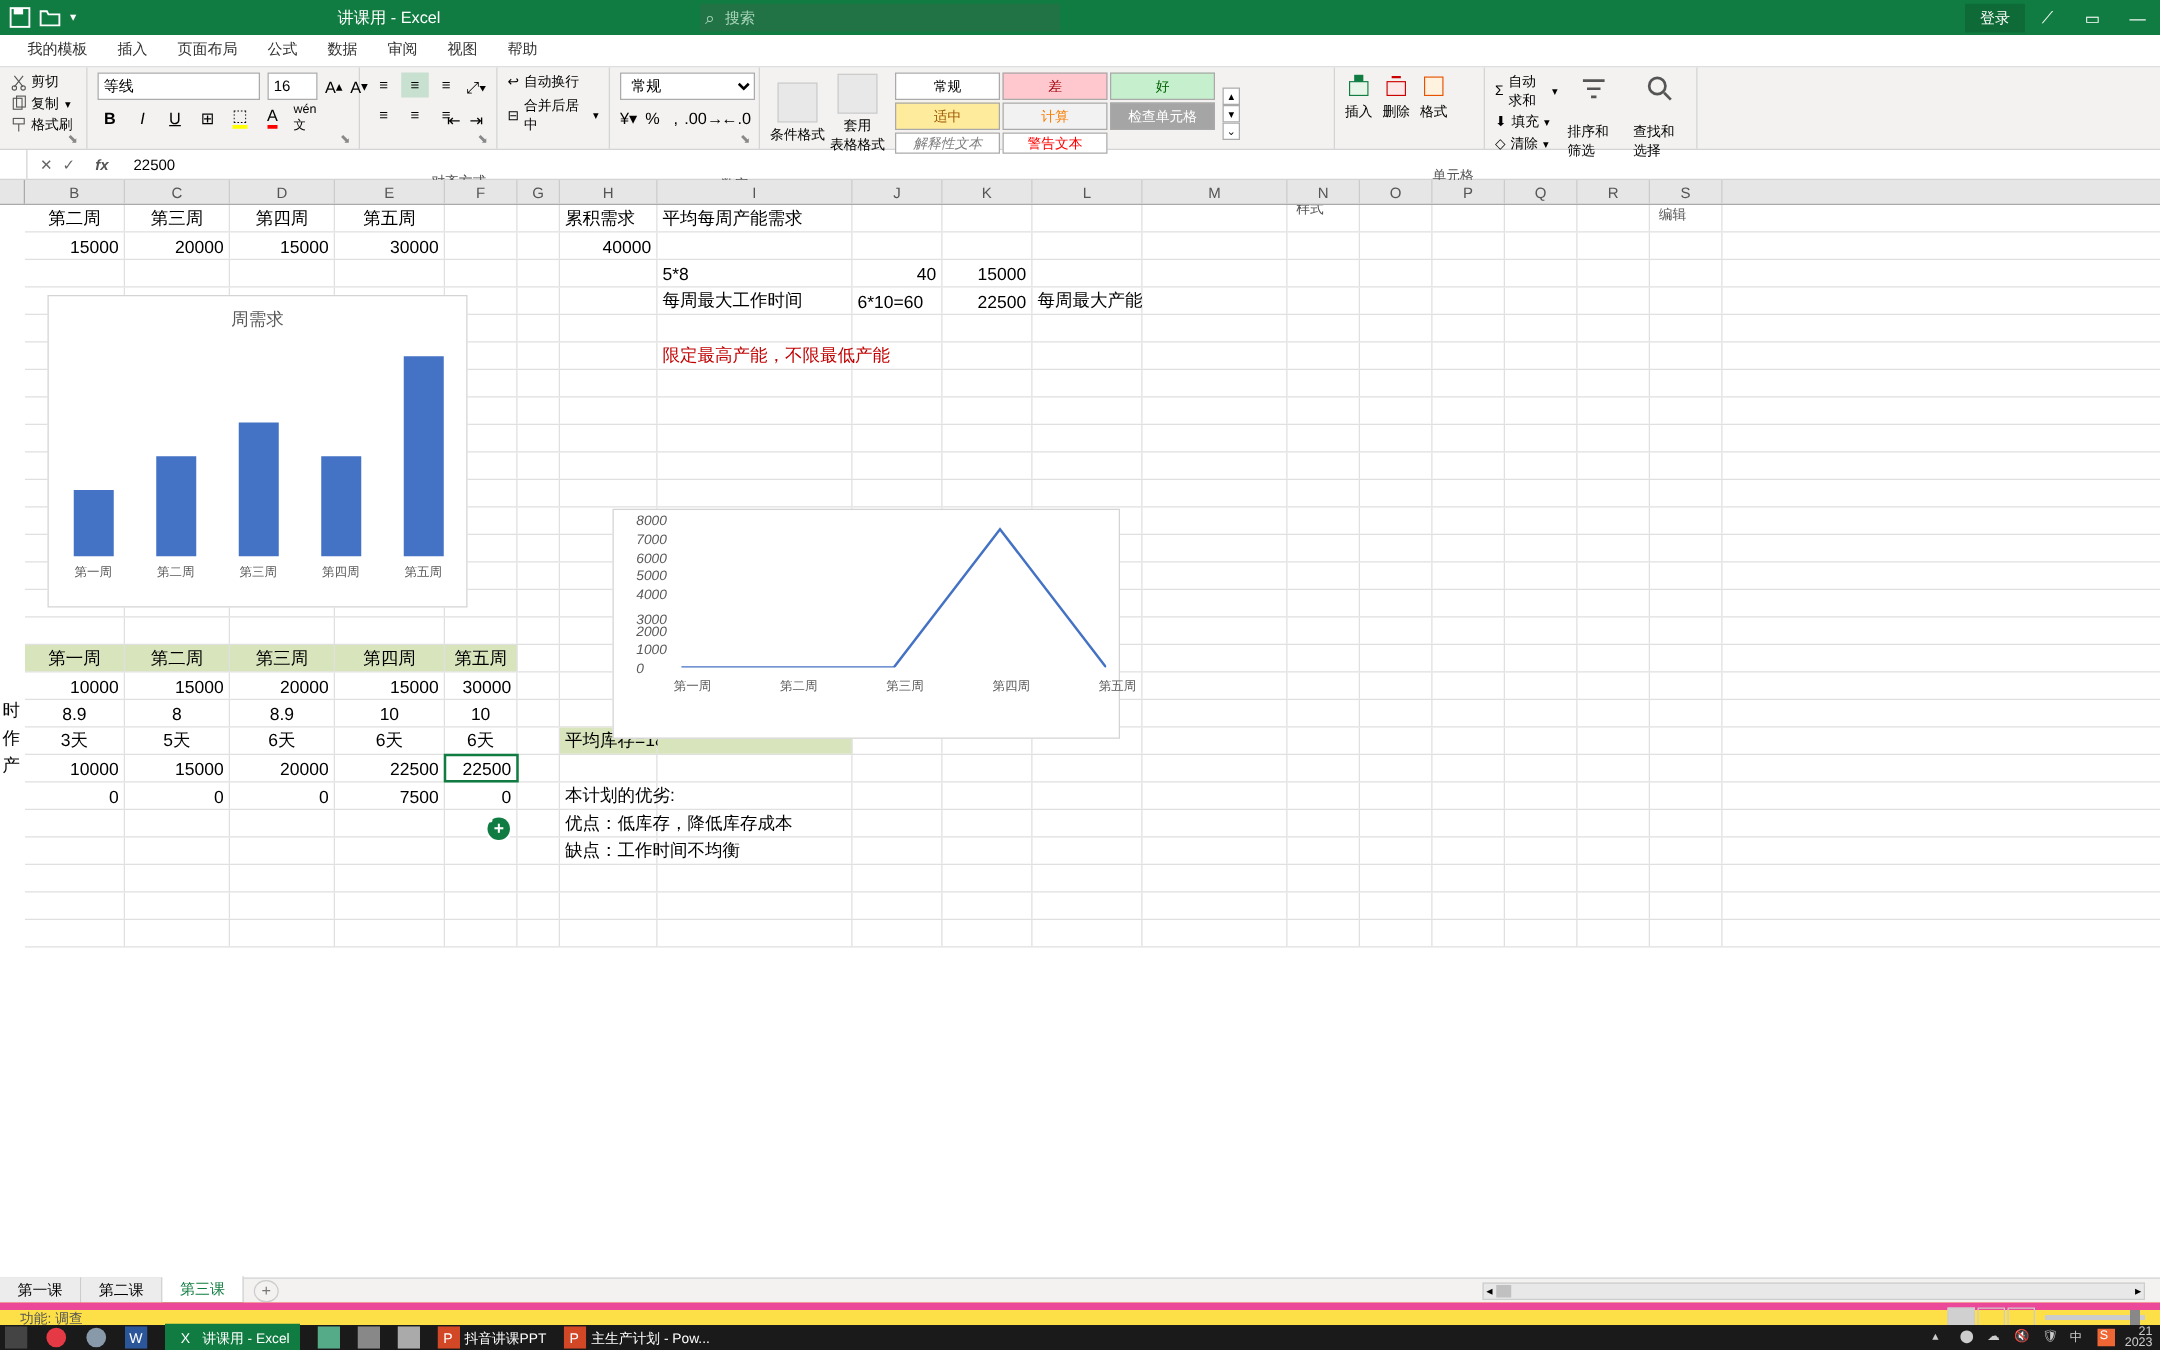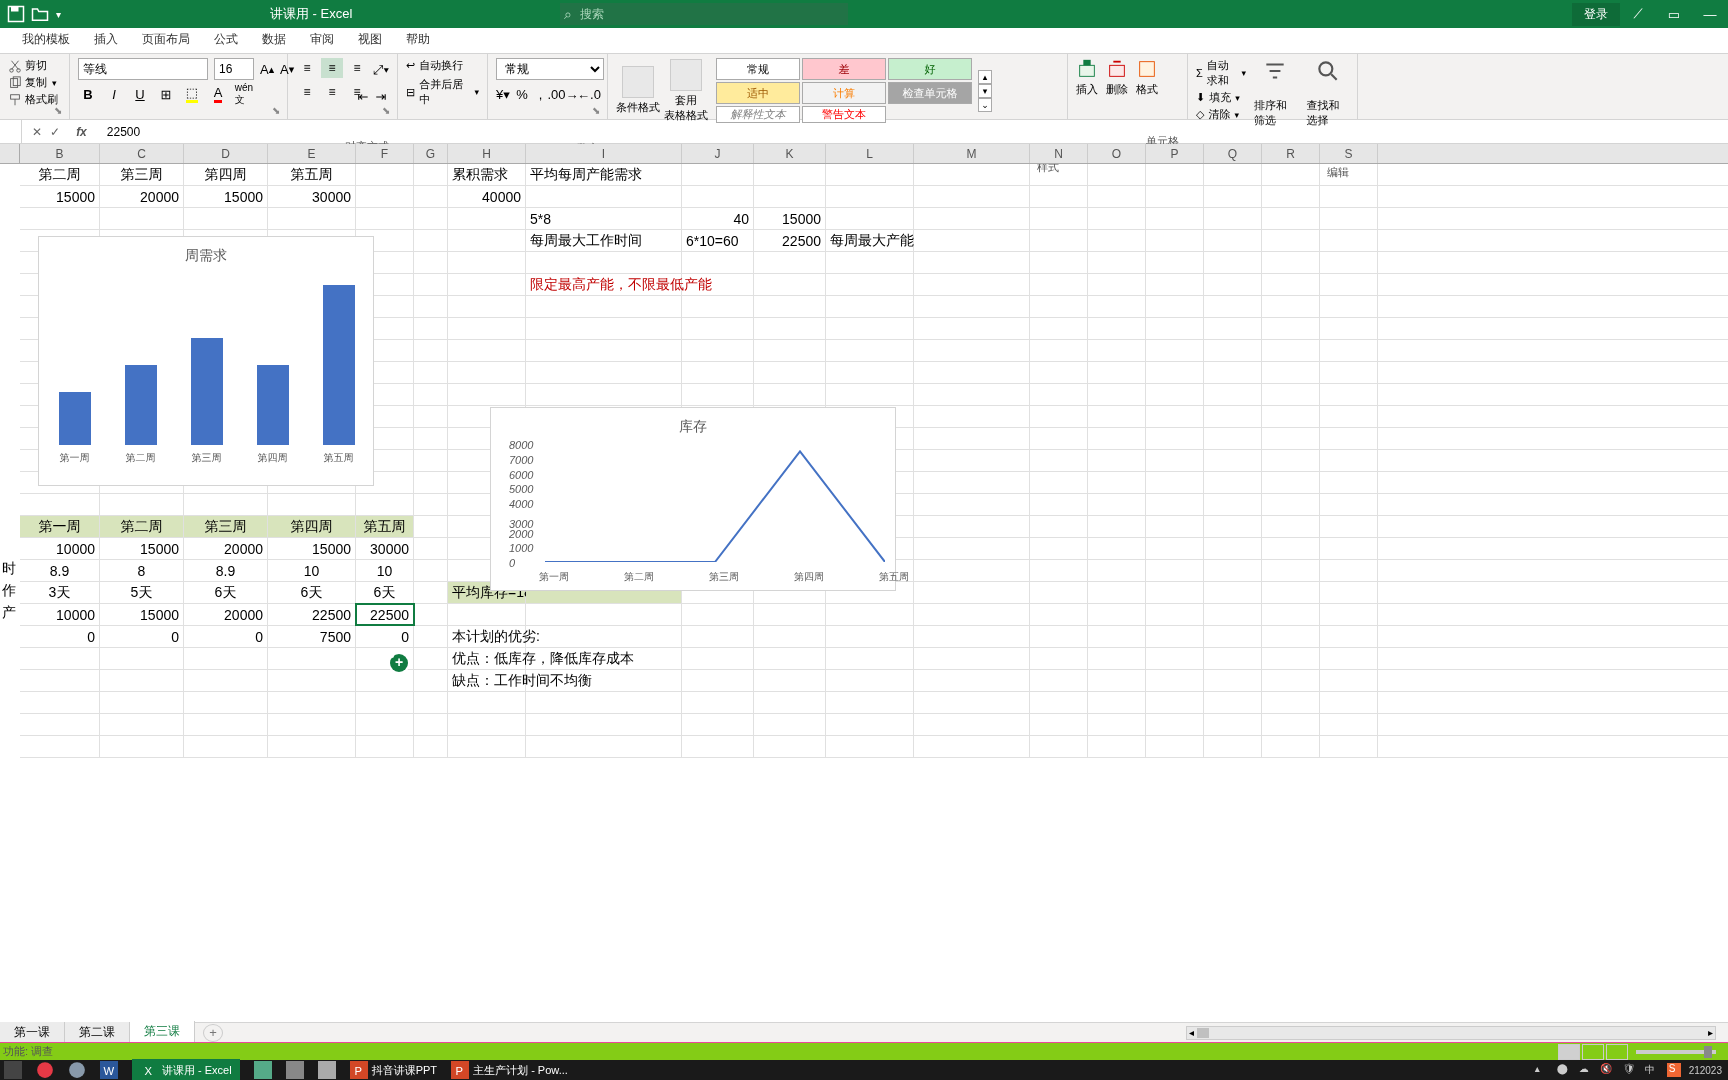--- a/index.html
+++ b/index.html
@@ -127,21 +127,21 @@
 
 
 .sheet-tabs-bar { position: absolute; bottom: 38px; left: 0; right: 0; height: 20px; background: #f3f2f1; border-top: 1px solid #d4d4d4; display: flex; align-items: center; font-size: 12px; }
 .sheet-tab { padding: 2px 14px; border-right: 1px solid #ccc; background: #ececec; cursor: pointer; }
 .sheet-tab.active { background: #fff; border-bottom: 2px solid #107c41; color: #107c41; font-weight: 500; }
 .add-sheet { width: 20px; text-align: center; color: #777; margin-left: 8px; border: 1px solid #ccc; border-radius: 50%; font-size: 13px; line-height: 16px; }
 .hscroll { position: absolute; right: 12px; top: 3px; width: 530px; height: 14px; background: #e8e8e8; border: 1px solid #ccc; }
 .hscroll .thumb { position: absolute; left: 10px; top: 1px; width: 12px; height: 10px; background: #c0c0c0; }
 
 
-.status-bar { position: absolute; bottom: 20px; left: 0; right: 0; height: 18px; background: #84cc16; border-top: 1px solid #ec4899; font-size: 11px; color: #555; display: flex; align-items: center; padding-left: 3px; }
+.status-bar { position: absolute; bottom: 20px; left: 0; right: 0; height: 18px; background: #fde047; border-top: 6px solid #ec4899; font-size: 11px; color: #555; display: flex; align-items: center; padding-left: 16px; }
 .status-bar .view-btns { position: absolute; right: 100px; display: flex; gap: 2px; }
 .status-bar .view-btn { width: 22px; height: 16px; border: 1px solid #ccc; }
 .status-bar .zoom-slider { position: absolute; right: 12px; width: 80px; height: 4px; background: #ccc; }
 .status-bar .zoom-slider .thumb { position: absolute; right: 4px; top: -4px; width: 8px; height: 12px; background: #888; }
 
 
 .taskbar { position: absolute; bottom: 0; left: 0; right: 0; height: 20px; background: #1a1a1a; display: flex; align-items: center; padding: 0 4px; gap: 14px; }
 .taskbar .tb-item { color: #fff; font-size: 11px; display: flex; align-items: center; gap: 4px; }
 .tb-icon { width: 18px; height: 18px; }
 .taskbar .tray { position: absolute; right: 6px; display: flex; align-items: center; gap: 8px; color: #ccc; font-size: 10px; }
@@ -995,21 +995,20 @@
             <div class="bar" style="left: 142px; height: 106.667px;"></div>
             <div class="bar-label" style="left: 130px;">第三周</div>
             <div class="bar" style="left: 208px; height: 80px;"></div>
             <div class="bar-label" style="left: 196px;">第四周</div>
             <div class="bar" style="left: 274px; height: 160px;"></div>
             <div class="bar-label" style="left: 262px;">第五周</div>
           </div>
       </div>
 
       <div class="chart-box chart2">
-        <div class="chart-title">库存</div>
         <div class="line-chart-area" id="line-area">
             <div class="y-axis-label" style="top: 113px;">0</div>
             <div class="y-axis-label" style="top: 98.25px;">1000</div>
             <div class="y-axis-label" style="top: 83.5px;">2000</div>
             <div class="y-axis-label" style="top: 74px;">3000</div>
             <div class="y-axis-label" style="top: 54px;">4000</div>
             <div class="y-axis-label" style="top: 39.25px;">5000</div>
             <div class="y-axis-label" style="top: 24.5px;">6000</div>
             <div class="y-axis-label" style="top: 9.75px;">7000</div>
             <div class="y-axis-label" style="top: -5px;">8000</div>
@@ -1114,18 +1113,18 @@
       <span>主生产计划 - Pow...</span>
     </span>
   <div class="tray">
     <span class="tray-icon">▴</span>
     <span class="tray-icon">⬤</span>
     <span class="tray-icon">☁</span>
     <span class="tray-icon">🔇</span>
     <span class="tray-icon">🛡</span>
     <span class="tray-icon">中</span>
     <span class="tray-icon" style="background:#e63;color:#fff;padding:0 2px">S</span>
-    <div style="display:flex;flex-direction:row;align-items:flex-end;line-height:9px">
+    <div style="display:flex;flex-direction:column;align-items:flex-end;line-height:9px">
       <span>21</span>
       <span>2023</span>
     </div>
   </div>
 </div>
 
 </body></html>

